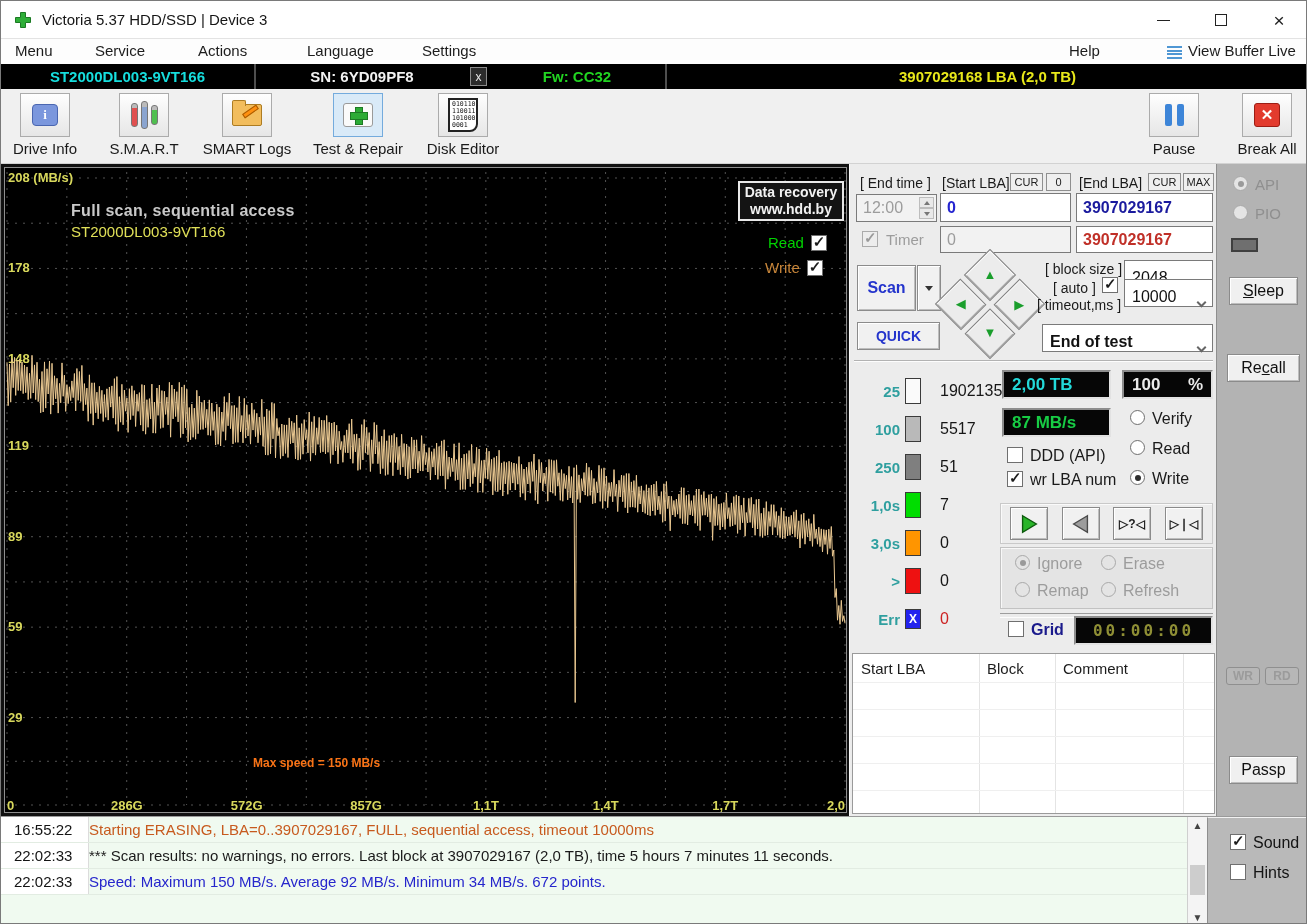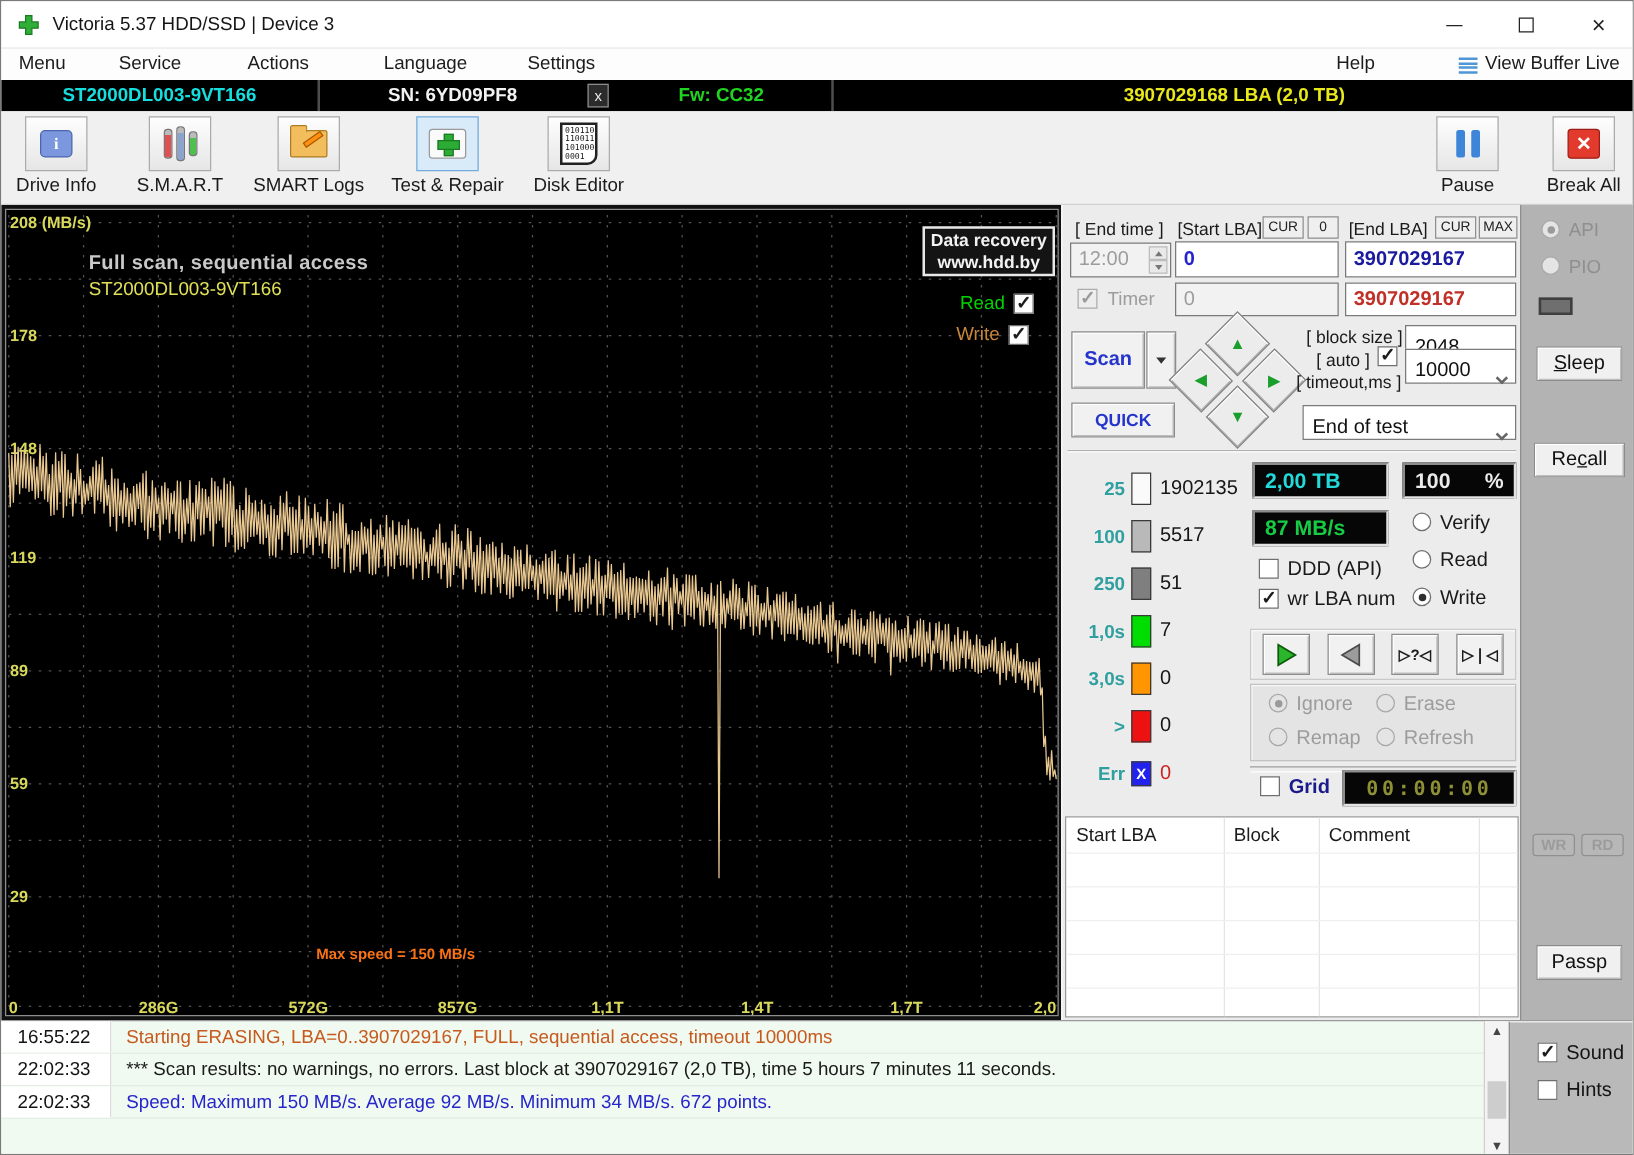--- a/index.html
+++ b/index.html
@@ -97,21 +97,21 @@
   .combo{position:absolute;background:#fff;border:1px solid #7a7a7a;display:flex;align-items:flex-end;justify-content:space-between;padding:0 7px;font-size:16px;}
   .combo .chev{width:7px;height:7px;border-right:2px solid #666;border-bottom:2px solid #666;transform:rotate(45deg);margin-top:-3px;flex:none;}
   #dpad{position:absolute;left:101px;top:101px;width:78px;height:78px;transform:rotate(45deg);display:grid;grid-template-columns:1fr 1fr;grid-template-rows:1fr 1fr;gap:5px;}
   .dpad-btn{background:#ececec;border:1px solid #808080;box-shadow:inset 1px 1px 0 #fdfdfd,inset -1px -1px 0 #a8a8a8;display:flex;align-items:center;justify-content:center;}
   .dpad-btn span{transform:rotate(-45deg);color:#1a9e2c;font-size:13px;line-height:1;}
   .groove{position:absolute;border-top:1px solid #b2b2b2;border-bottom:1px solid #fdfdfd;}
 
   .counter-row{display:flex;align-items:center;height:26px;margin-bottom:12px;}
   .c-label{width:40px;text-align:right;color:#2f9f9f;font-weight:bold;font-size:15px;flex:none;}
   .c-block{width:16px;height:26px;border:1px solid #3a3a3a;margin-left:5px;flex:none;position:relative;color:#fff;font-weight:bold;font-size:12px;display:flex;align-items:center;justify-content:center;}
-  .c-value{margin-left:7px;font-size:16px;color:#161616;}
+  .c-value{margin-left:19px;font-size:16px;color:#161616;}
 
   .lcd{position:absolute;background:#060606;border:2px solid;border-color:#8d8d8d #e2e2e2 #e2e2e2 #8d8d8d;display:flex;align-items:center;padding:0 8px;font-weight:bold;font-size:17px;}
   .opt-row{position:absolute;display:flex;align-items:flex-start;gap:7px;font-size:16px;color:#1a1a1a;white-space:nowrap;}
   .opt-row.dim{color:#9c9c9c;font-size:16px;}
   #transport{position:absolute;left:150px;top:339px;width:213px;height:41px;border:1px solid #c9c9c9;box-shadow:inset 1px 1px 0 #fafafa;}
   .tr-btn{position:absolute;top:3px;width:38px;height:33px;}
   #act-group{position:absolute;left:150px;top:383px;width:213px;height:62px;background:#e4e4e4;border:1px solid #c2c2c2;box-shadow:inset 1px 1px 0 #f8f8f8;}
   #divider2{position:absolute;left:150px;top:449px;width:213px;height:5px;border-top:1px solid #9e9e9e;border-bottom:1px solid #fdfdfd;}
   #lcd-timer{left:224px;top:452px;width:139px;height:29px;font-family:"DejaVu Sans Mono",monospace;color:#8f8f35;letter-spacing:3px;font-size:16px;justify-content:center;}
 
@@ -125,21 +125,21 @@
   #strip .opt-row{color:#8f8f8f;font-size:15px;}
   .sbtn{position:absolute;background:#f0f0f0;border:1px solid #8b8b8b;box-shadow:inset 1px 1px 0 #fff,inset -1px -1px 0 #bdbdbd;display:flex;align-items:center;justify-content:center;font-size:16px;color:#111;}
   .sbtn.dis{background:#b7b7b7;color:#9b9b9b;font-weight:bold;font-size:12px;box-shadow:none;border-radius:3px;border-color:#8f8f8f;}
   #indicator{position:absolute;left:14px;top:74px;width:27px;height:14px;background:#6f6f6f;border:2px solid #3f3f3f;}
 
   
   #logbar{position:absolute;left:0;top:815px;width:1307px;height:109px;background:#f0faf0;border-top:1px solid #9a9a9a;}
   #log-rows{position:absolute;left:0;top:0;width:1186px;height:109px;}
   .log-row{position:absolute;left:0;width:1186px;height:26px;border-bottom:1px solid #e2ece2;display:flex;align-items:center;}
   .log-time{width:88px;height:100%;background:#fff;border-right:1px solid #dcdcdc;display:flex;align-items:center;padding-left:13px;color:#141414;flex:none;}
-  .log-msg{padding-left:12px;white-space:nowrap;}
+  .log-msg{white-space:nowrap;}
   #log-scroll{position:absolute;left:1186px;top:0;width:20px;height:109px;background:#f4f4f4;border-left:1px solid #cfcfcf;}
   .sc-arrow{position:absolute;left:0;width:19px;height:17px;display:flex;align-items:center;justify-content:center;color:#444;font-size:10px;}
   #sc-thumb{position:absolute;left:2px;top:48px;width:15px;height:30px;background:#cdcdcd;}
   #log-right{position:absolute;left:1206px;top:0;width:101px;height:109px;background:#b9b9b9;border-top:1px solid #f2f2f2;border-left:1px solid #8e8e8e;}
   #log-right .opt-row{color:#141414;font-size:16px;}
 </style>
 </head>
 <body>
 
 <div id="app">
@@ -361,21 +361,21 @@
         <span>2048</span>
         <span class="chev"></span>
       </div>
     <span class="lbl" style="left:187px;top:133px;width:84px;text-align:right">[ timeout,ms ]</span>
     <div class="combo" style="left:274px;top:115px;width:89px;height:28px">
         <span>10000</span>
         <span class="chev"></span>
       </div>
 
     <div class="btn3d btn-blue" style="left:7px;top:158px;width:83px;height:28px;font-size:14px">QUICK</div>
-    <div class="combo" style="left:192px;top:160px;width:171px;height:28px;font-weight:normal">
+    <div class="combo" style="left:192px;top:160px;width:171px;height:28px;font-weight:bold">
         <span>End of test</span>
         <span class="chev"></span>
       </div>
 
     <div class="groove" style="left:4px;top:196px;width:359px"></div>
 
     <div id="counters" style="position:absolute;left:10px;top:214px">
         <div class="counter-row">
           <span class="c-label">25</span>
           <span class="c-block" style="background: rgb(250, 250, 250);"></span>

